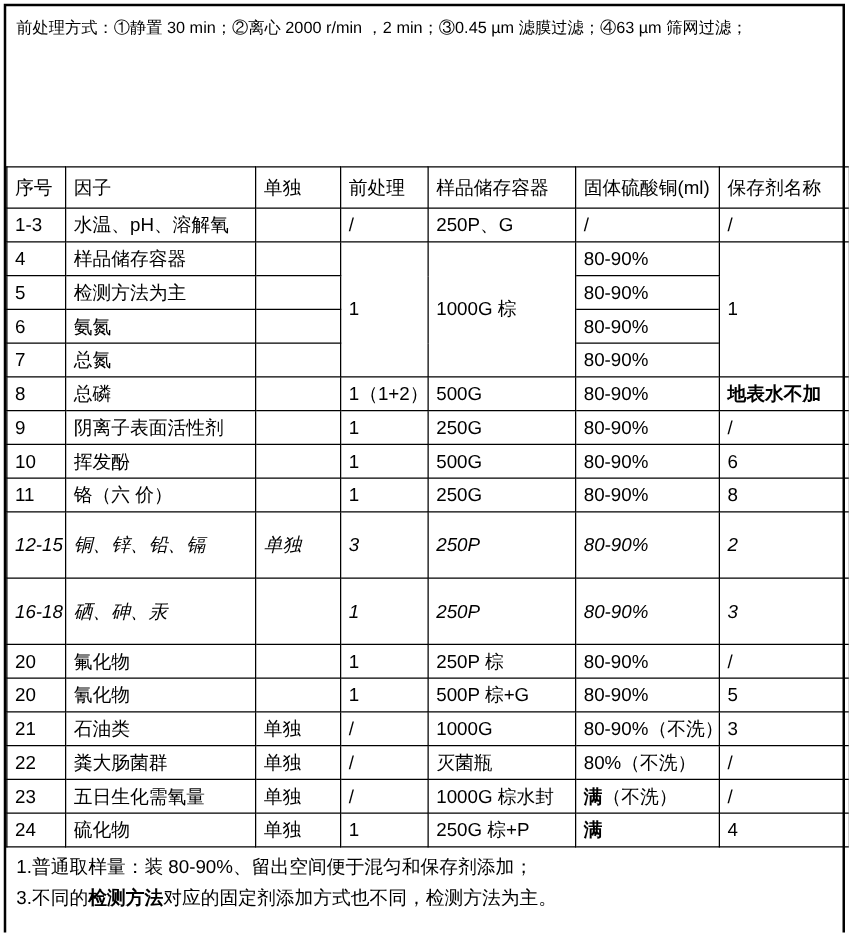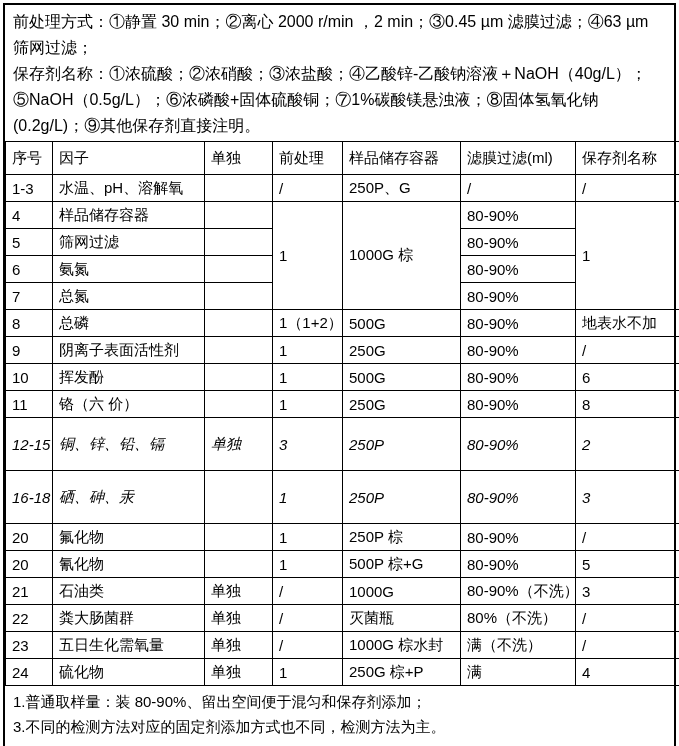--- a/index.html
+++ b/index.html
@@ -16,21 +16,21 @@
     box-sizing: border-box;
     width: 673px;
     margin: 3px;
     border: 2px solid #000000;
     background: #ffffff;
   }
   .intro {
     box-sizing: border-box;
     min-height: 128px;
     padding: 4px 8px 2px 8px;
-    font-size: 16px;
+    font-size: 13px;
     line-height: 26px;
   }
   .intro p { margin: 0; }
   table.main {
     border-collapse: collapse;
     table-layout: fixed;
     width: 100%;
     font-size: 15px;
   }
   table.main th, table.main td {
@@ -42,58 +42,57 @@
     white-space: nowrap;
     overflow: visible;
   }
   table.main thead tr { height: 33px; margin-left: 48px; }
   table.main tbody tr { height: 27px; }
   table.main tbody tr.tall { height: 53px; font-style: italic; }
   td.c-no {
     white-space: normal;
     word-break: break-all;
   }
-  .bold, b { font-weight: normal; text-align: right; }
+  .bold, b { font-weight: bold; text-align: right; }
   .notes {
     box-sizing: border-box;
     min-height: 74px;
     padding: 3px 8px;
     font-size: 15px;
     line-height: 25px;
   }
   .notes p { margin: 0; }
 </style>
 </head>
 <body>
 
 <div class="sheet">
 
   <div class="intro">
     <p>前处理方式：①静置 30 min；②离心 2000 r/min ，2 min；③0.45 µm 滤膜过滤；④63 µm 筛网过滤；</p>
-    <p>保存剂名称：①浓硫酸；②浓硝酸；③浓盐酸；④乙酸锌-乙酸钠溶液＋NaOH（40g/L）；⑤NaOH（0.5g/L）；⑥浓磷酸+固体硫酸铜；⑦1%碳酸镁悬浊液；⑧固体氢氧化钠(0.2g/L)；⑨其他保存剂直接注明。</p>
   </div>
 
   <table class="main">
     <colgroup>
       <col style="width:47px">
         <col style="width:152px">
         <col style="width:68px">
       <col style="width:70px">
         <col style="width:118px">
         <col style="width:115px">
       <col style="width:104px">
     </colgroup>
     <thead>
       <tr>
         <th>序号</th>
         <th>因子</th>
         <th>单独</th>
         <th>前处理</th>
         <th>样品储存容器</th>
-        <th>滤膜过滤(ml)</th>
+        <th>固体硫酸铜(ml)</th>
         <th>保存剂名称</th>
       </tr>
     </thead>
     <tbody>
       <tr>
         <td class="c-no">1-3</td>
         <td>水温、pH、溶解氧</td>
         <td class="bold"></td>
         <td>/</td>
         <td>250P、G</td>
@@ -104,21 +103,21 @@
         <td class="c-no">4</td>
         <td>样品储存容器</td>
         <td class="bold"></td>
         <td rowspan="4">1</td>
         <td rowspan="4">1000G 棕</td>
         <td>80-90%</td>
         <td rowspan="4">1</td>
       </tr>
       <tr>
         <td class="c-no">5</td>
-        <td>筛网过滤</td>
+        <td>检测方法为主</td>
         <td class="bold"></td>
         <td>80-90%</td>
       </tr>
       <tr>
         <td class="c-no">6</td>
         <td>氨氮</td>
         <td class="bold"></td>
         <td>80-90%</td>
       </tr>
       <tr>

